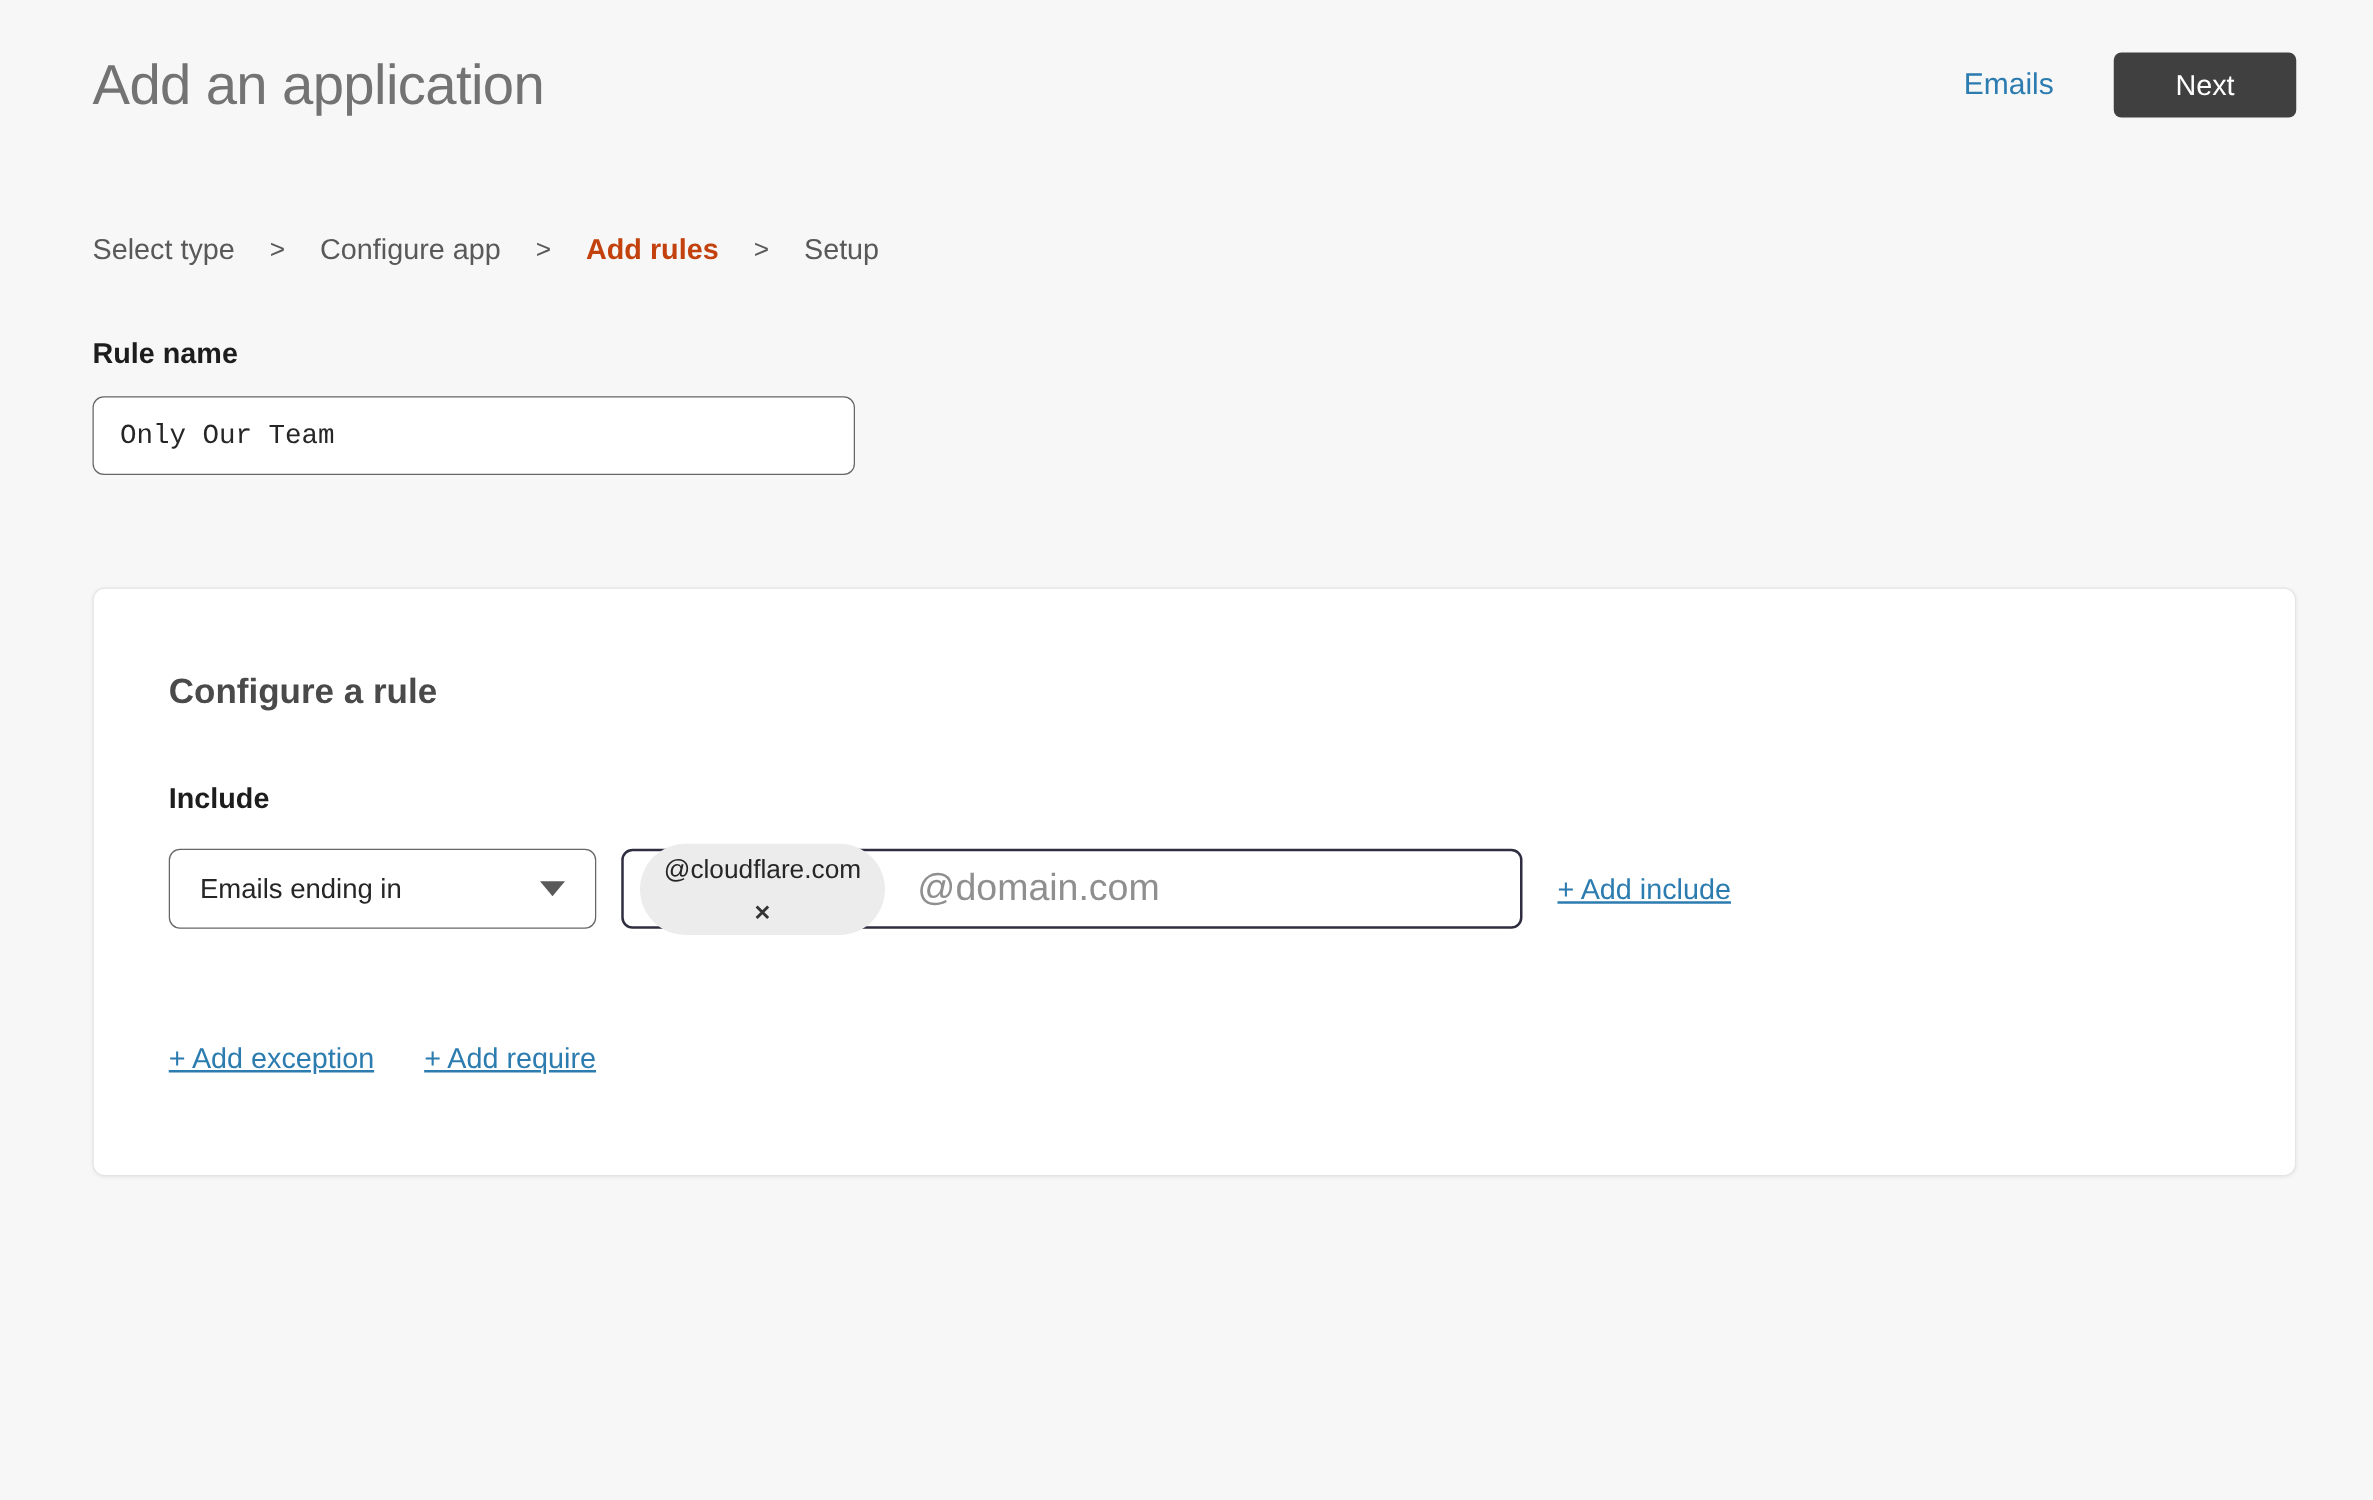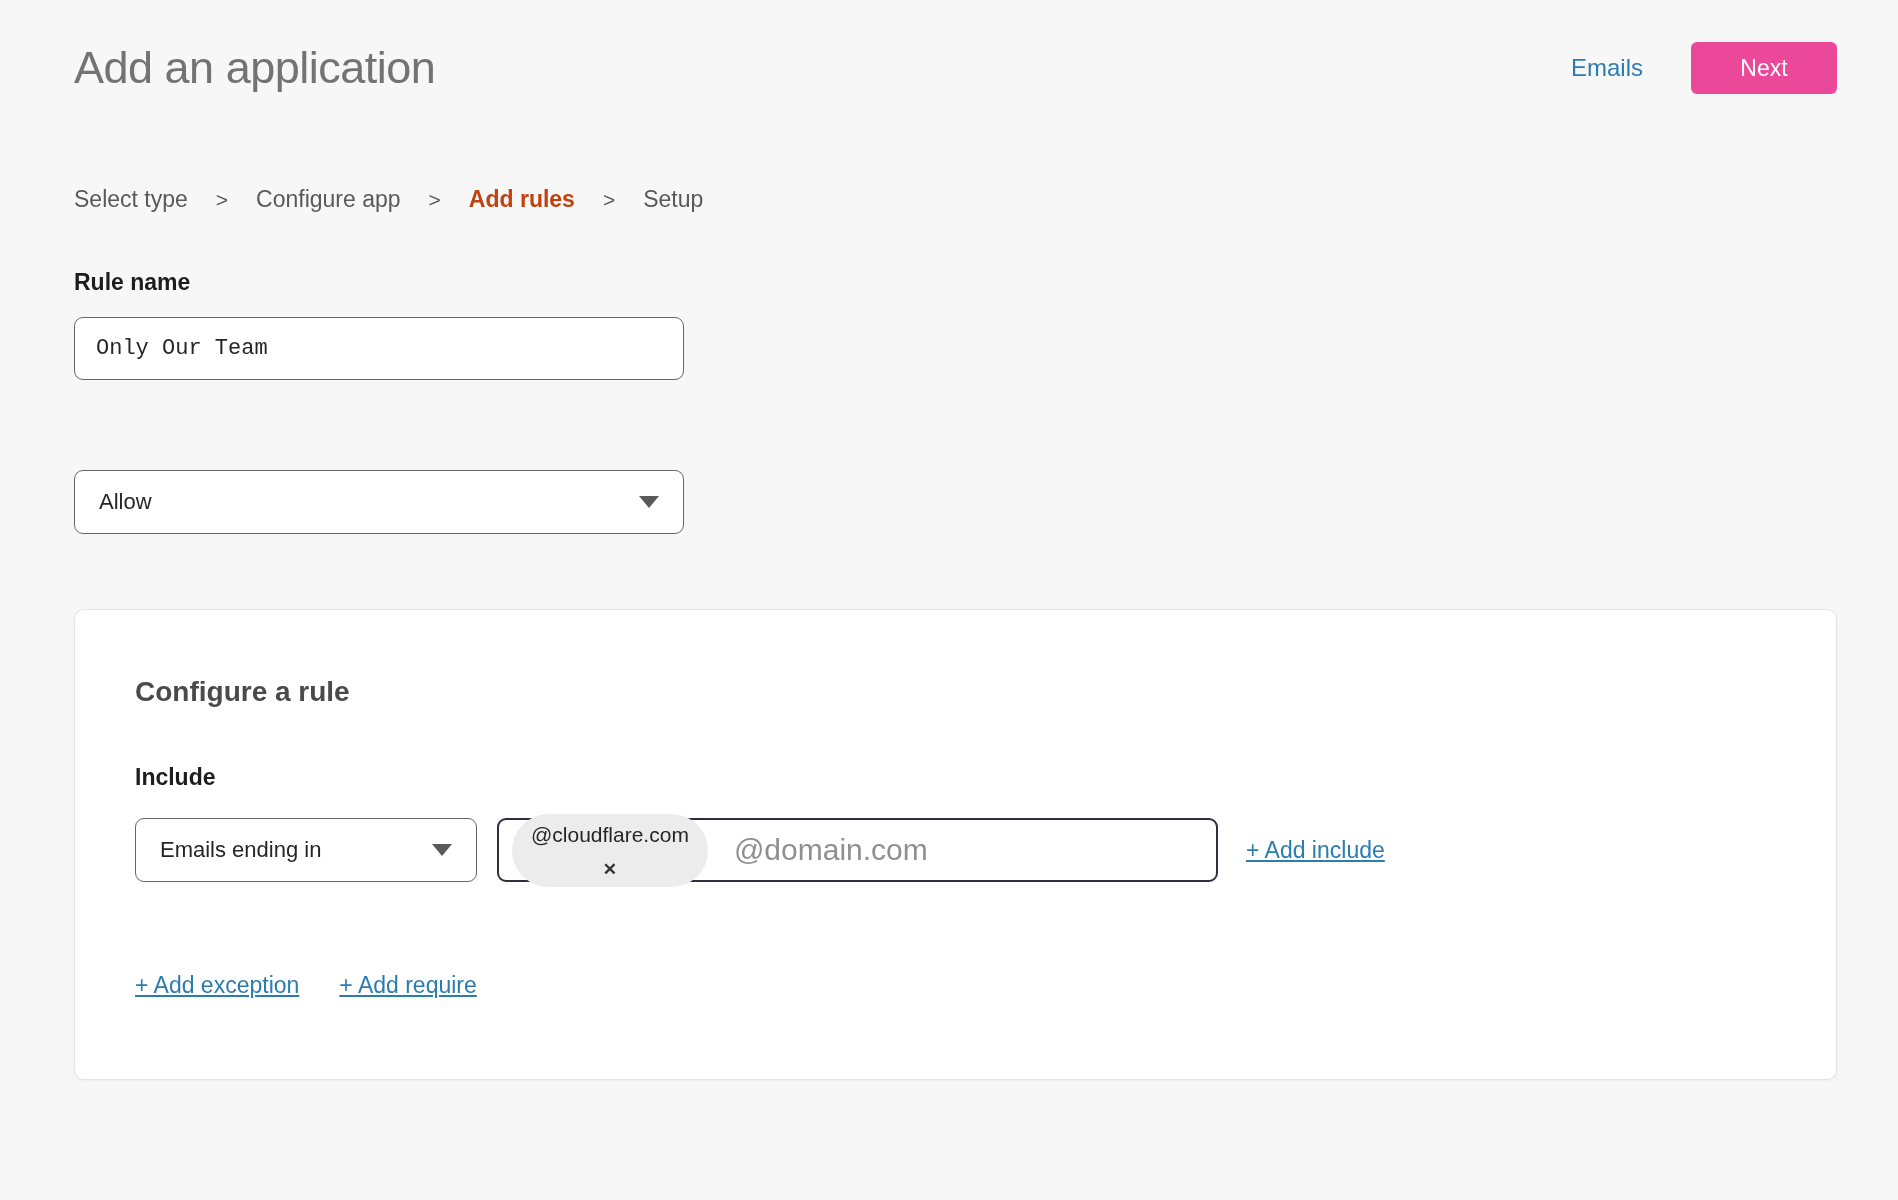--- a/index.html
+++ b/index.html
@@ -29,21 +29,21 @@
   .cancel-link {
     font-size: 24px;
     color: #2c7cb0;
     cursor: pointer;
     background: none; border: none;
     font-family: inherit;
   }
   .next-button {
     width: 146px;
     height: 52px;
-    background: #ec4899;
+    background: #404040;
     color: #ffffff;
     font-size: 23px;
     border: none;
     border-radius: 6px;
     cursor: pointer;
     font-family: inherit;
   }
 
   
   .breadcrumb {
@@ -205,24 +205,20 @@
     <span class="sep">&gt;</span>
     <span class="step">Setup</span>
   </div>
 
   <div class="rule-name-block">
     <div class="field-label">Rule name</div>
     <input class="text-input" type="text" value="Only Our Team" style="">
   </div>
 
   <div class="rule-action-block">
-    <div class="select-box">
-      <span>Allow</span>
-      <span class="caret-down"></span>
-    </div>
   </div>
 
   <div class="rule-card">
     <div class="card-title">Configure a rule</div>
 
     <div class="field-label include-label">Include</div>
 
     <div class="include-row">
       <div class="select-box include-select">
         <span>Emails ending in</span>

